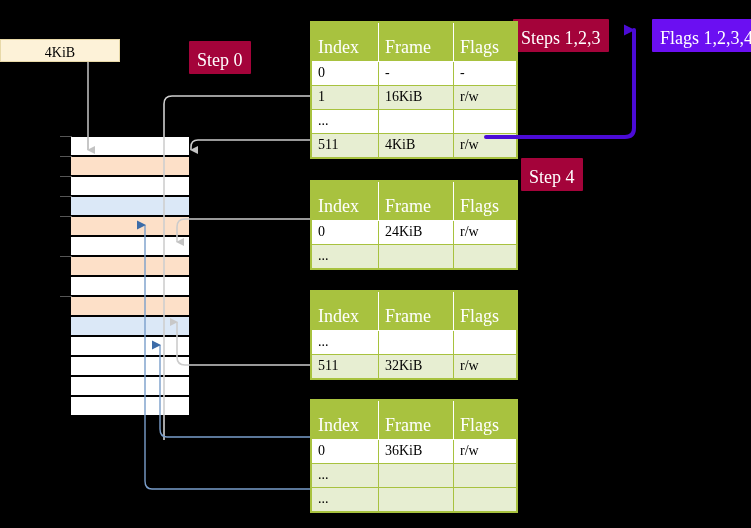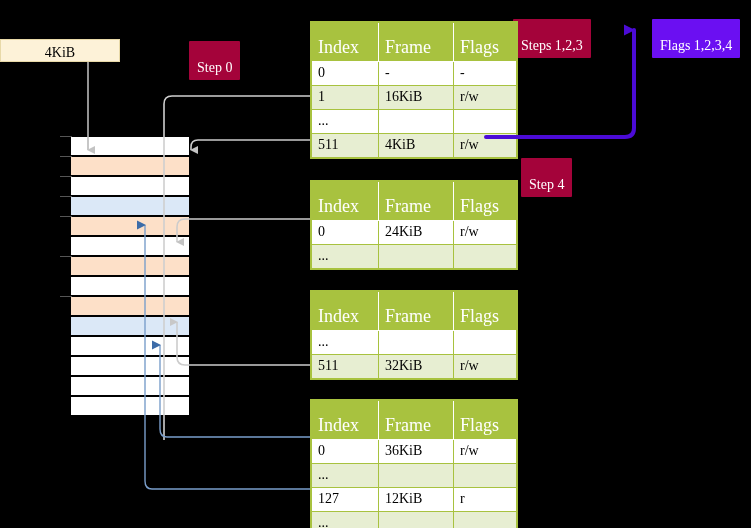--- a/index.html
+++ b/index.html
@@ -7,23 +7,23 @@
     width:751px;height:528px;position:relative;overflow:hidden;
     font-family:"Liberation Serif", serif;
     color:#000;
   }
   .stage{position:absolute;left:0;top:0;width:751px;height:528px;}
 
   
   .badge{
     position:absolute;
     font-family:"Liberation Serif", serif;
-    font-size:14px;line-height:1;
+    font-size:18px;line-height:1;
     color:#ffffff;
-    padding:20px 8px 5px 8px;
+    padding:10px 8px 5px 8px;
     white-space:nowrap;
     border-radius:1px;
   }
   .badge.crimson{background:#a4033a;}
   .badge.violet{background:#6b0ff2;}
 
   
   .memlabel{
     position:absolute;
     background:#fdf2d8;
@@ -202,25 +202,20 @@
         <tr>
           <td class="w-idx">0</td>
           <td class="w-frm">36KiB</td>
           <td class="w-flg">r/w</td>
         </tr>
         <tr class="alt">
           <td class="w-idx">...</td>
           <td class="w-frm"></td>
           <td class="w-flg"></td>
         </tr>
-        <tr>
-          <td class="w-idx">127</td>
-          <td class="w-frm">12KiB</td>
-          <td class="w-flg">r</td>
-        </tr>
         <tr class="alt">
           <td class="w-idx">...</td>
           <td class="w-frm"></td>
           <td class="w-flg"></td>
         </tr>
       </tbody>
     </table>
 
   <svg class="overlay" viewBox="0 0 751 528">
     <defs>

